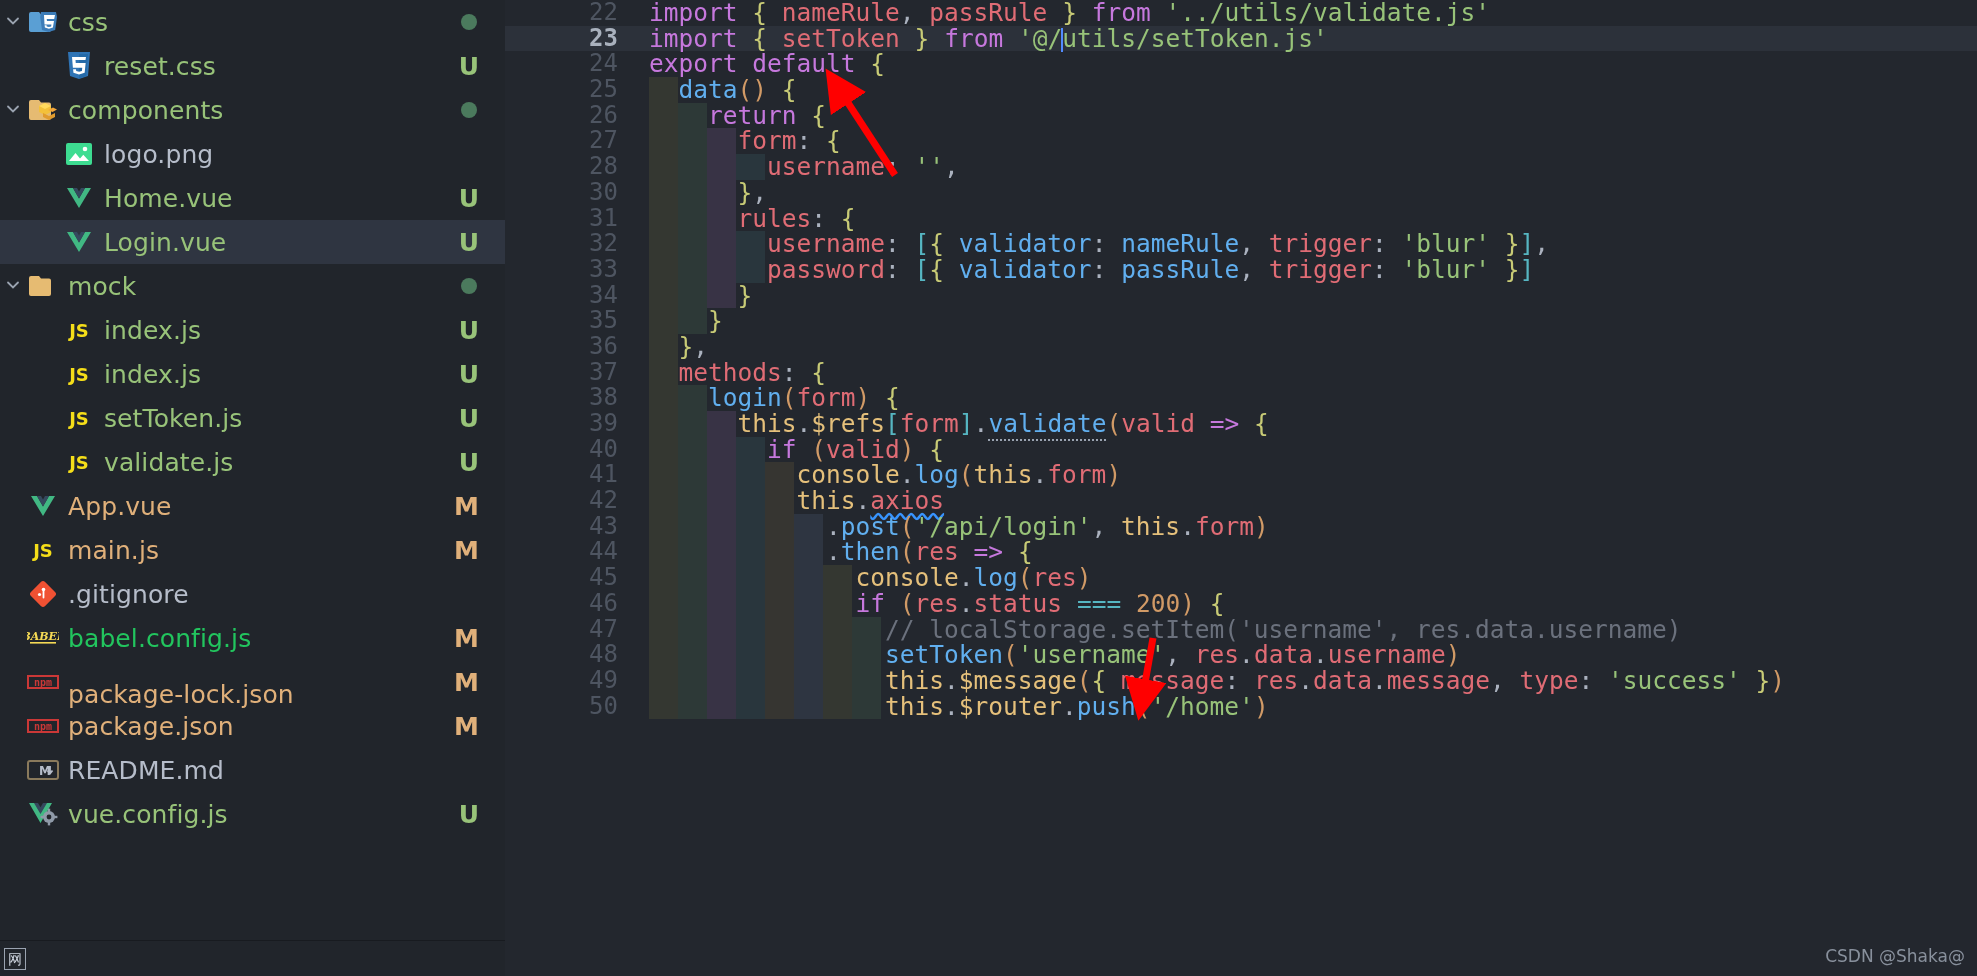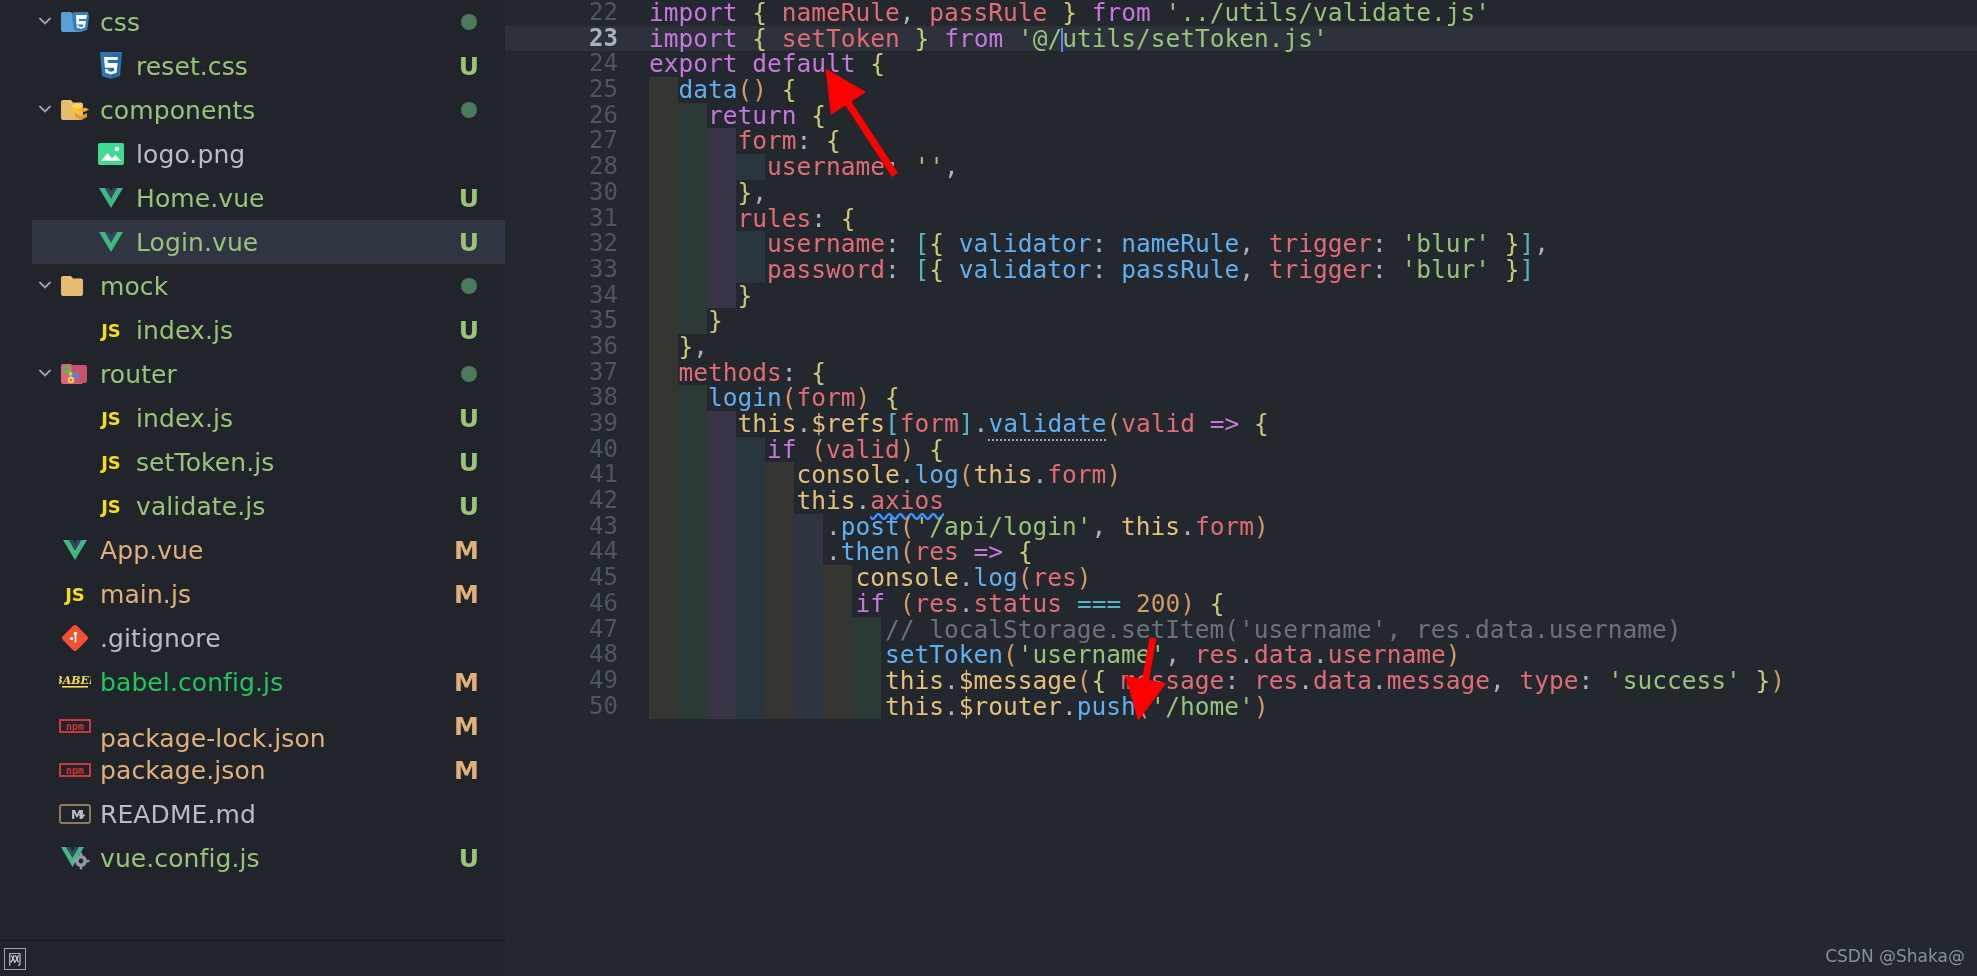--- a/index.html
+++ b/index.html
@@ -19,21 +19,21 @@
 
   
   #sidebar {
     width: 505px;
     height: 976px;
     background: #21252b;
     position: relative;
     flex: 0 0 505px;
     overflow: hidden;
   }
-  .tree-list { position: relative; padding-left: 32px; }
+  .tree-list { position: relative; }
   .row {
     height: 44px;
     display: flex;
     align-items: center;
     position: relative;
     padding-right: 40px;
     white-space: nowrap;
   }
   .row.selected { background: #2f3541; }
   .twisty {
@@ -312,39 +312,20 @@
         </div>
         <div class="row ind1">
           <span class="twisty"></span>
           <span class="ic">
             <svg width="30" height="24" viewBox="0 0 30 24">
               <text x="15" y="19" font-family="DejaVu Sans, sans-serif" font-size="18" font-weight="bold" fill="#f5de19" text-anchor="middle">JS</text>
             </svg>
           </span>
           <span class="lbl" style="color: rgb(152, 195, 121);">index.js</span>
           <span class="badge" style="color: rgb(152, 195, 121);">U</span>
-        </div>
-        <div class="row ind0">
-          <span class="twisty">
-            <svg width="16" height="16" viewBox="0 0 16 16">
-              <path d="M3 5.5l5 5 5-5" stroke="#9aa3b0" stroke-width="1.8" fill="none" stroke-linecap="round"></path>
-            </svg>
-          </span>
-          <span class="ic">
-            <svg width="30" height="26" viewBox="0 0 30 26">
-              <path d="M1 5a2 2 0 012-2h8l2 2.5h8a2 2 0 012 2V21a2 2 0 01-2 2H3a2 2 0 01-2-2z" fill="#d9637a"></path>
-              <path d="M12 4h13a2 2 0 012 2v14a2 2 0 01-2 2H12z" fill="#c9536c"></path>
-              <path d="M8 10l6 4M8 10l4 6" stroke="#f4d03f" stroke-width="1.6" fill="none"></path>
-              <circle cx="7" cy="9" r="3" fill="none" stroke="#4ac24a" stroke-width="2"></circle>
-              <circle cx="15" cy="15" r="2.6" fill="none" stroke="#3b8fe8" stroke-width="2"></circle>
-              <circle cx="11" cy="19" r="2.3" fill="none" stroke="#f4d03f" stroke-width="2"></circle>
-            </svg>
-          </span>
-          <span class="lbl" style="color: rgb(152, 195, 121);">router</span>
-          <span class="dot"></span>
         </div>
         <div class="row ind1">
           <span class="twisty"></span>
           <span class="ic">
             <svg width="30" height="24" viewBox="0 0 30 24">
               <text x="15" y="19" font-family="DejaVu Sans, sans-serif" font-size="18" font-weight="bold" fill="#f5de19" text-anchor="middle">JS</text>
             </svg>
           </span>
           <span class="lbl" style="color: rgb(152, 195, 121);">index.js</span>
           <span class="badge" style="color: rgb(152, 195, 121);">U</span>

